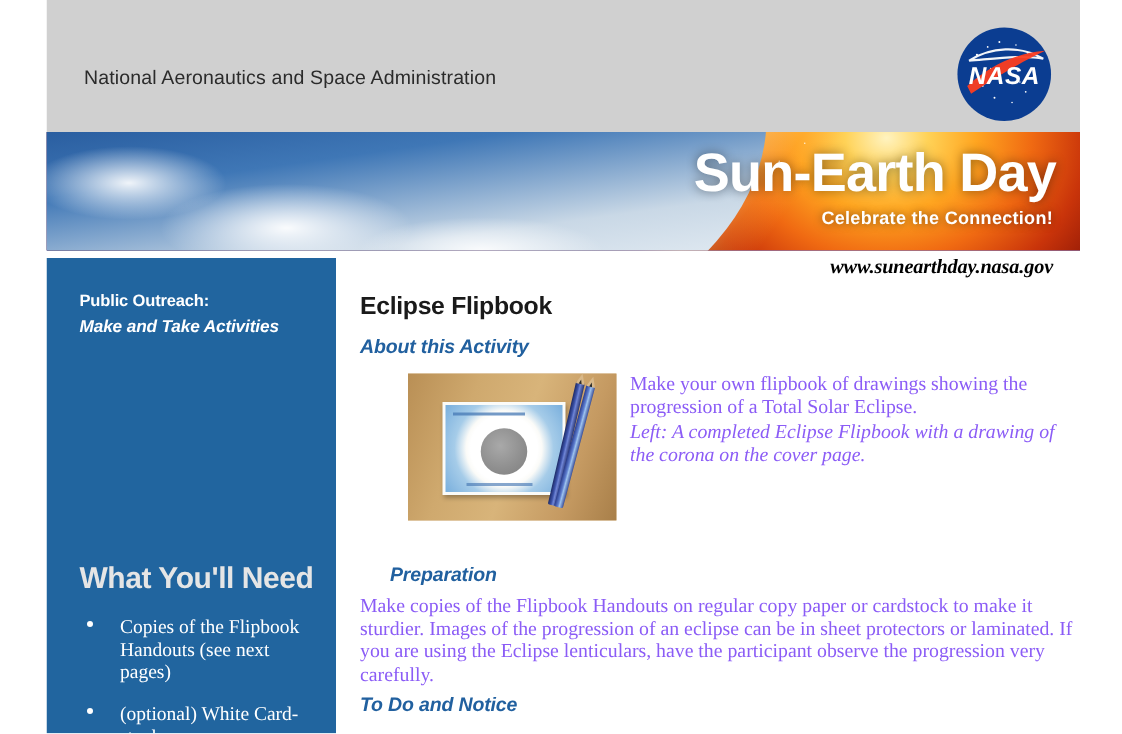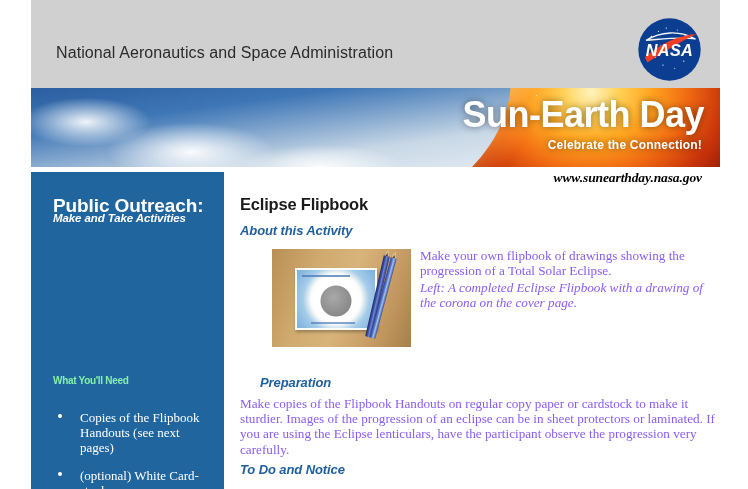--- a/index.html
+++ b/index.html
@@ -29,21 +29,21 @@
     position: absolute;
     left: 0; top: 0;
     width: 689px;
     height: 88px;
     background: #d0d0d0;
   }
   #nasa-agency-text {
     position: absolute;
     left: 25px;
     top: 44px;
-    font-size: 16px;
+    font-size: 13px;
     color: #2b2b2b;
     letter-spacing: 0.1px;
     white-space: nowrap;
   }
   
   #nasa-logo {
     position: absolute;
     right: 18px;
     top: 17px;
     width: 65px;
@@ -148,44 +148,44 @@
     left: 0;
     top: 172px;
     width: 193px;
     height: 317px;
     background: #21659f;
   }
   #sidebar-heading-main {
     position: absolute;
     left: 22px;
     top: 23px;
-    font-size: 19px;
+    font-size: 11px;
     font-weight: bold;
     color: #ffffff;
     letter-spacing: -0.1px;
     white-space: nowrap;
   }
   #sidebar-heading-sub {
     position: absolute;
     left: 22px;
     top: 40px;
     font-size: 11.5px;
     font-weight: bold;
     font-style: italic;
     color: #ffffff;
     letter-spacing: -0.1px;
     white-space: nowrap;
   }
   #needs-heading {
     position: absolute;
     left: 22px;
     top: 203px;
-    font-size: 10px;
-    font-weight: bold;
-    color: #86efac;
+    font-size: 20px;
+    font-weight: bold;
+    color: #e5e5e5;
     letter-spacing: -0.3px;
     white-space: nowrap;
   }
   #needs-list {
     position: absolute;
     left: 22px;
     top: 238px;
     width: 160px;
     margin: 0;
     padding: 0;

